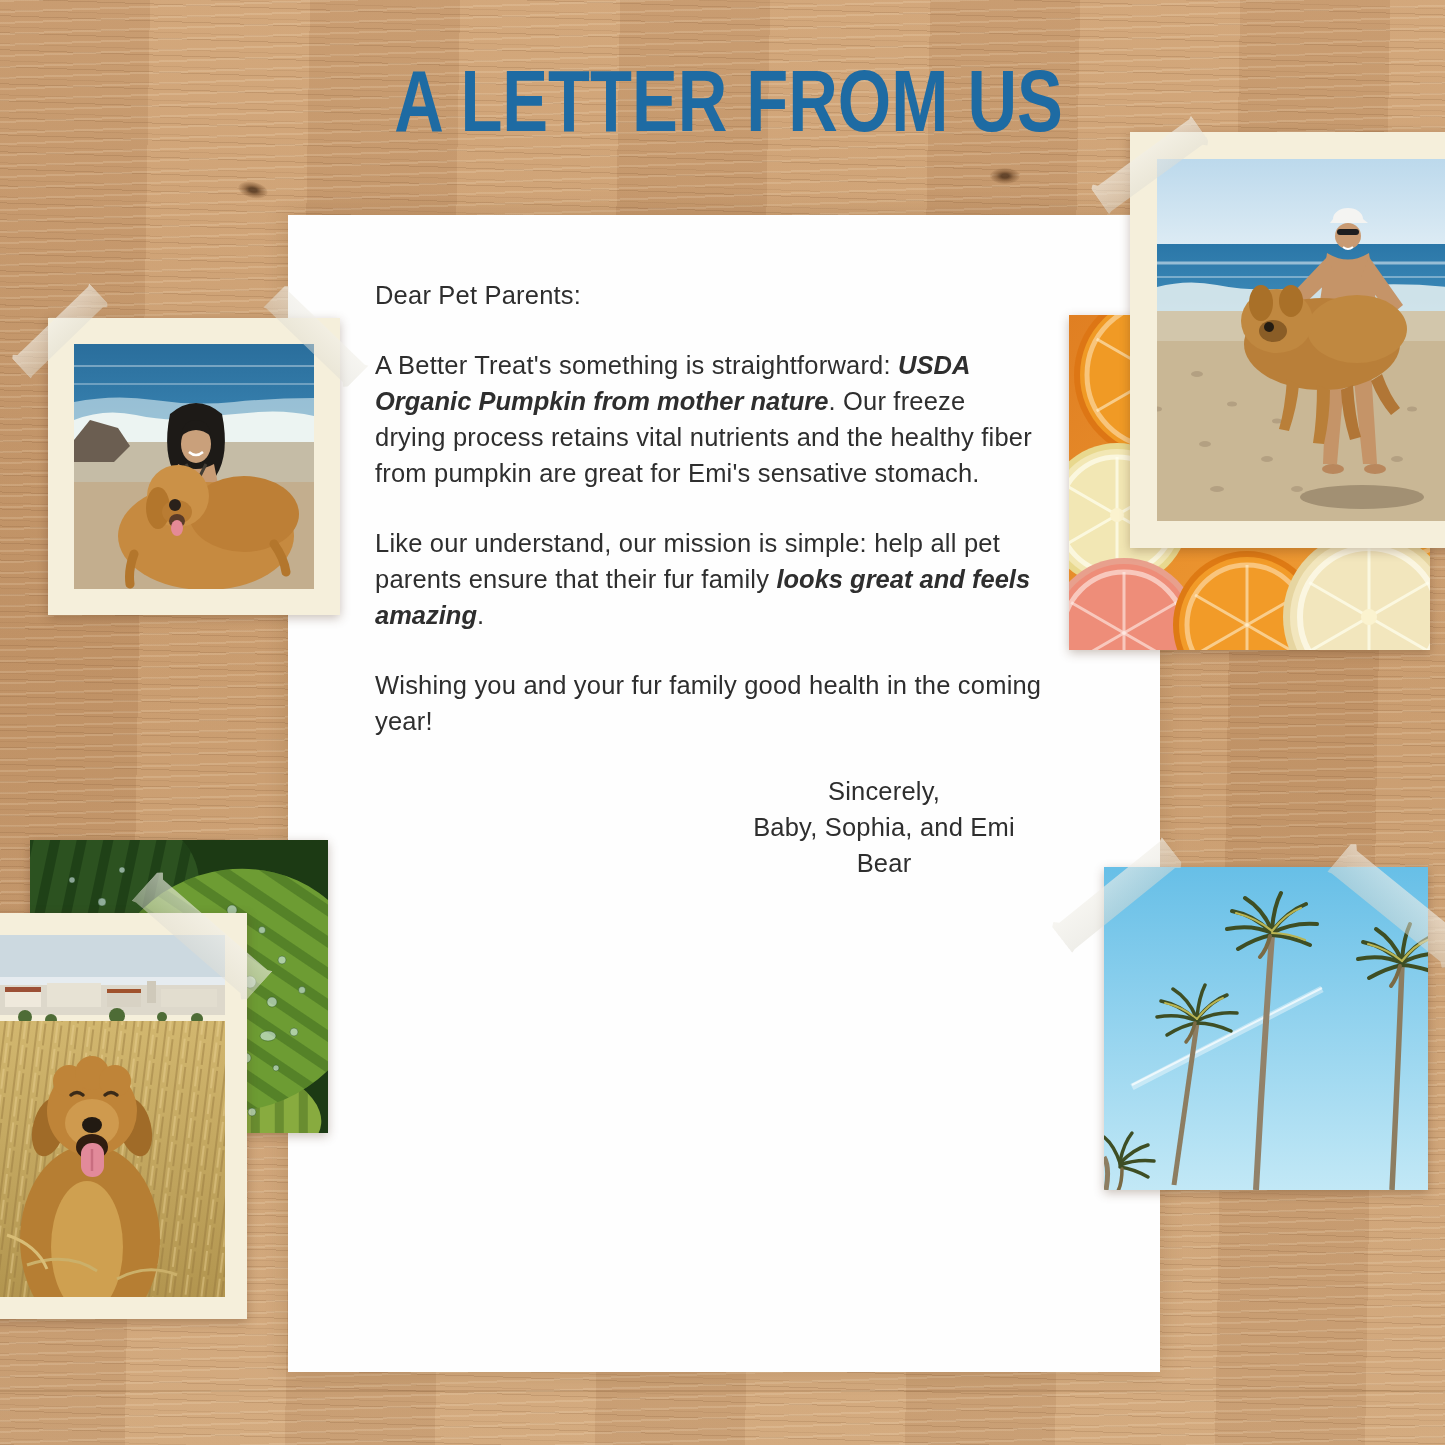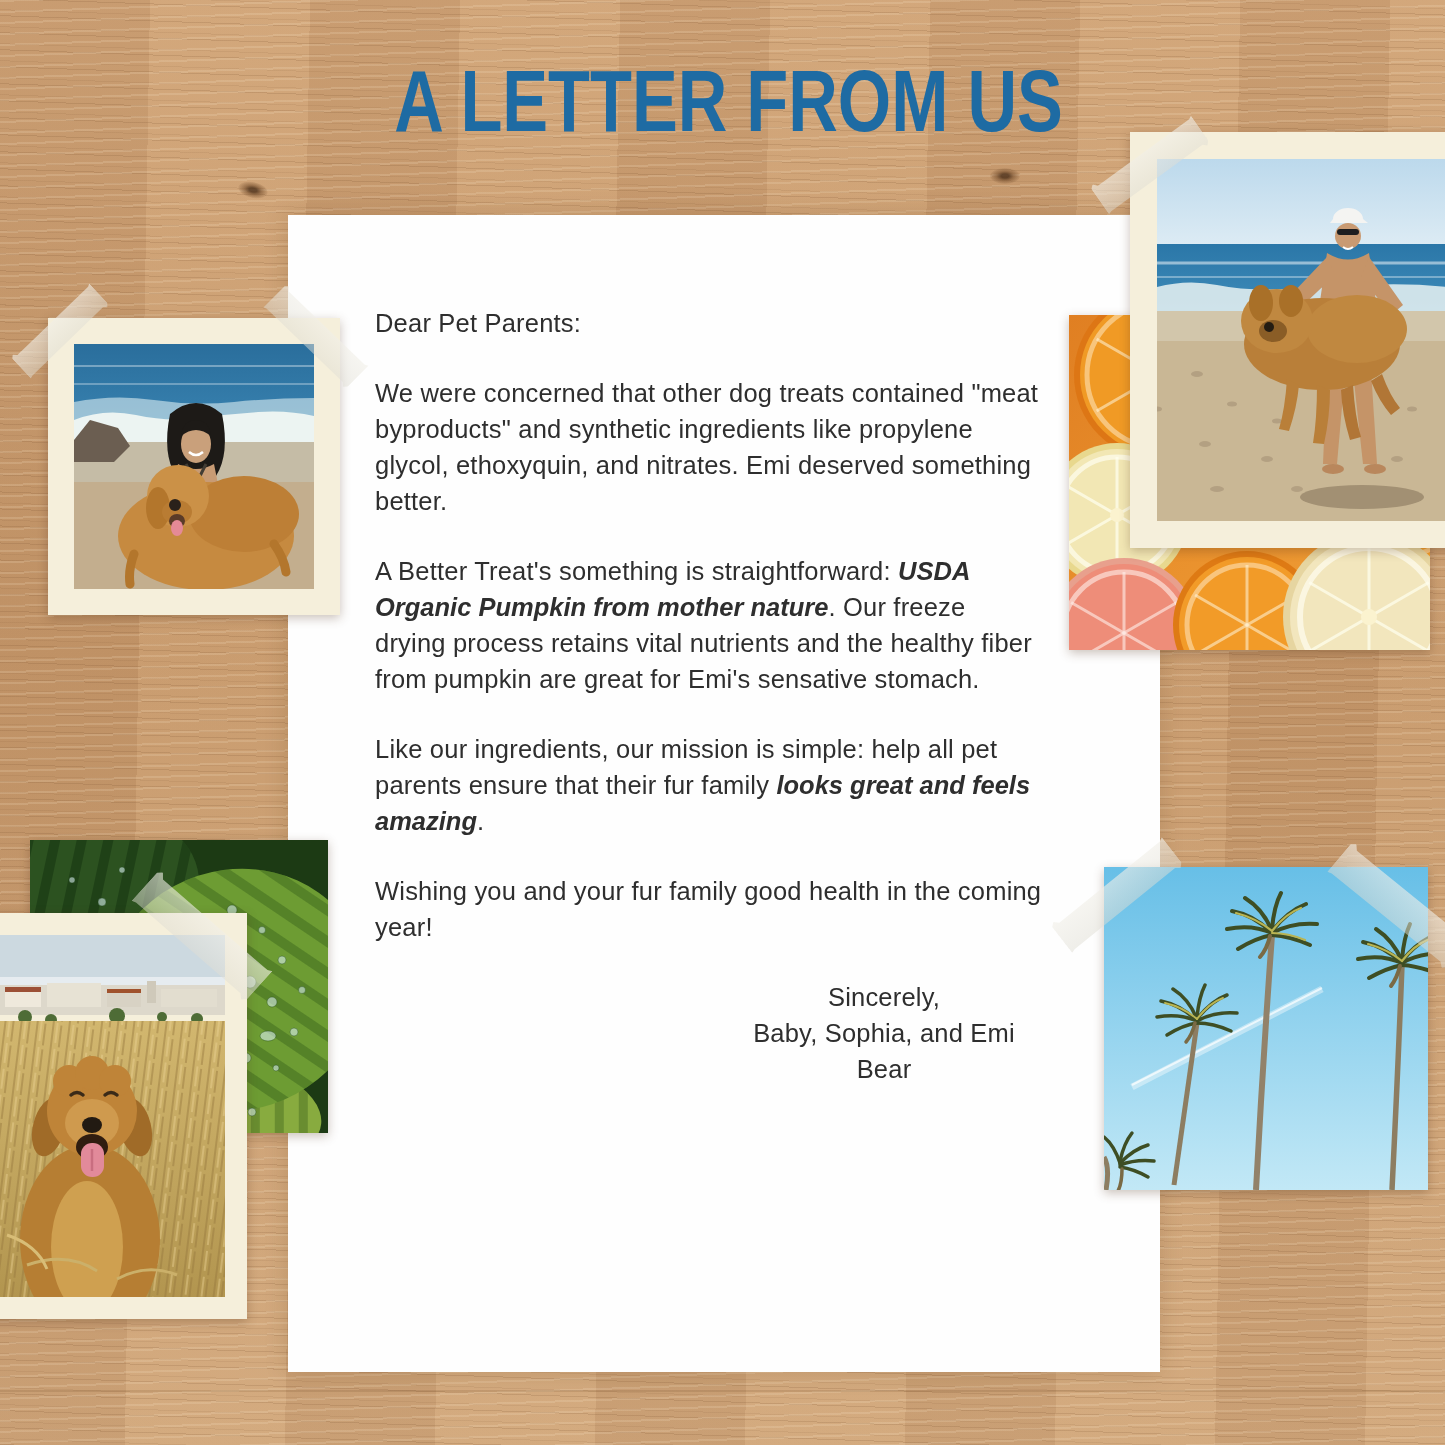--- a/index.html
+++ b/index.html
@@ -17,21 +17,21 @@
   .knot { position:absolute; width:30px; height:16px; border-radius:50%;
     background:radial-gradient(ellipse at center, rgba(74,46,24,.8) 0 18%, rgba(110,72,40,.55) 40%, rgba(150,105,65,.0) 75%); }
 
   .page-title { position:absolute; left:12px; right:0; top:50px; text-align:center;
     color:#1e6ba3; font-size:88px; font-weight:bold; letter-spacing:0px; white-space:nowrap; }
   .page-title .tin { display:inline-block; transform:scaleX(.78); transform-origin:center; }
 
   .paper { position:absolute; left:288px; top:215px; width:872px; height:1157px;
     background:#fefefe; box-shadow:0 0 22px rgba(88,54,24,.18); }
   .letter { position:absolute; left:87px; top:62px; width:668px;
-    color:#2e2e2e; font-size:25.5px; line-height:36px; letter-spacing:.2px;margin-top:28px; }
+    color:#2e2e2e; font-size:25.5px; line-height:36px; letter-spacing:.2px; }
   .letter p { margin:0 0 34px; }
   .letter strong { font-style:italic; letter-spacing:0; }
   .signature { padding-left:350px; margin-top:2px;text-align:center; }
   .signature p { margin:0; }
 
   .photo { position:absolute; box-shadow:0 3px 10px rgba(80,50,25,.30); box-sizing:border-box; }
   .polaroid { background:#f5efdb; }
   .photo svg { display:block; width:100%; height:100%; }
 
   .ph-woman  { left:48px;  top:318px; width:292px; height:297px; padding:26px; }
@@ -56,23 +56,22 @@
 
 <div id="canvas">
 
   <div class="seam" style="top:1390px"></div>
   <div class="knot" style="left:990px; top:168px"></div>
   <div class="knot" style="left:238px; top:182px; transform:rotate(12deg)"></div>
 
   <div class="paper">
     <div class="letter">
       <p>Dear Pet Parents:</p>
-      <p><span>We were concerned that other dog treats contained "meat byproducts" and synthetic ingredients like propylene glycol, ethoxyquin, and nitrates. Emi deserved something better.</span></p>
       <p><span>A Better Treat's something is straightforward: </span><strong>USDA Organic Pumpkin from mother nature</strong><span>. Our freeze drying process retains vital nutrients and the healthy fiber from pumpkin are great for Emi's sensative stomach.</span></p>
-      <p><span>Like our ingredients, our mission is simple: help all pet parents ensure that their fur family </span><strong>looks great and feels amazing</strong><span>.</span></p>
+      <p><span>Like our understand, our mission is simple: help all pet parents ensure that their fur family </span><strong>looks great and feels amazing</strong><span>.</span></p>
       <p><span>Wishing you and your fur family good health in the coming year!</span></p>
       <div class="signature">
         <p>Sincerely,</p>
         <p>Baby, Sophia, and Emi Bear</p>
       </div>
     </div>
   </div>
 
   <div class="photo ph-citrus">
     <svg viewBox="0 0 361 335" preserveAspectRatio="none">

